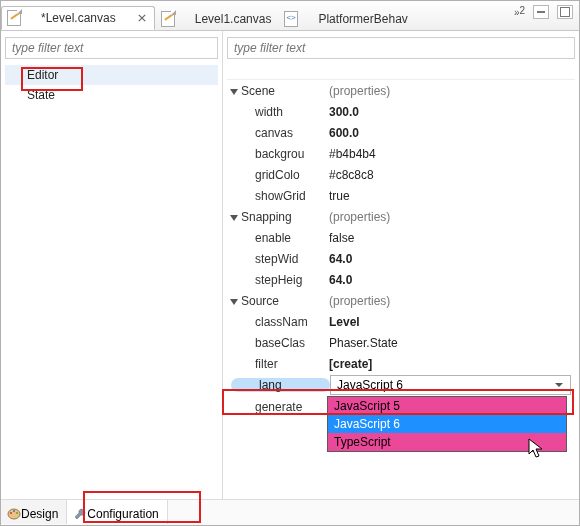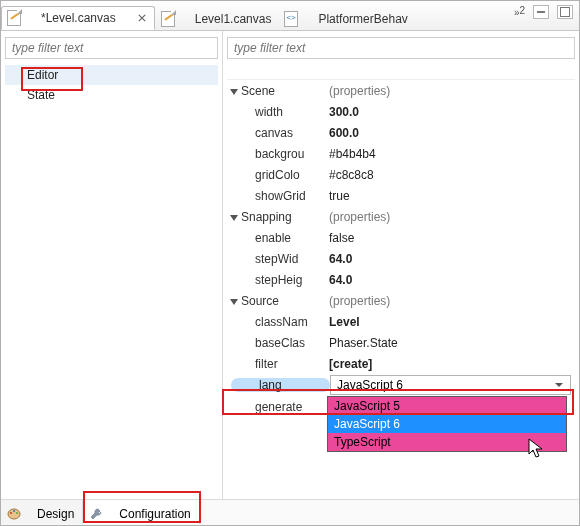--- a/index.html
+++ b/index.html
@@ -55,21 +55,21 @@
   .langrow .chev { width: 14px; display: flex; justify-content: center; }
   .langrow .chev svg { width: 10px; height: 10px; fill: #555; }
 
   
   .dropdown { position: absolute; left: 100px; right: 8px; top: 0; border: 1px solid #5a5a5a; background: #ec4899; z-index: 20; }
   .dd-item { padding: 2px 6px; }
   .dd-item.hili { background: #1e90ff; color: #fff; }
 
   
   .pagetabs { height: 26px; border-top: 1px solid #dcdcdc; display: flex; align-items: flex-start; background: #fafafa; }
-  .ptab { height: 24px; padding: 4px 8px 0 6px; display: flex; align-items: center; gap: 16px; background: #f4f4f4; border-right: 1px solid #dcdcdc; justify-content: flex-end; }
+  .ptab { height: 24px; padding: 4px 8px 0 6px; display: flex; align-items: center; gap: 0; background: #f4f4f4; border-right: 1px solid #dcdcdc; justify-content: flex-end; }
   .ptab.active { background: #fff; }
   .wrench { width: 14px; height: 14px; }
   .palette { width: 14px; height: 14px; }
 
   
   .redbox { position: absolute; border: 2px solid #dc2020; pointer-events: none; z-index: 30; }
 
   
   .cursor { position: absolute; z-index: 40; width: 16px; height: 22px; }
   .cursor svg { width: 16px; height: 22px; }

